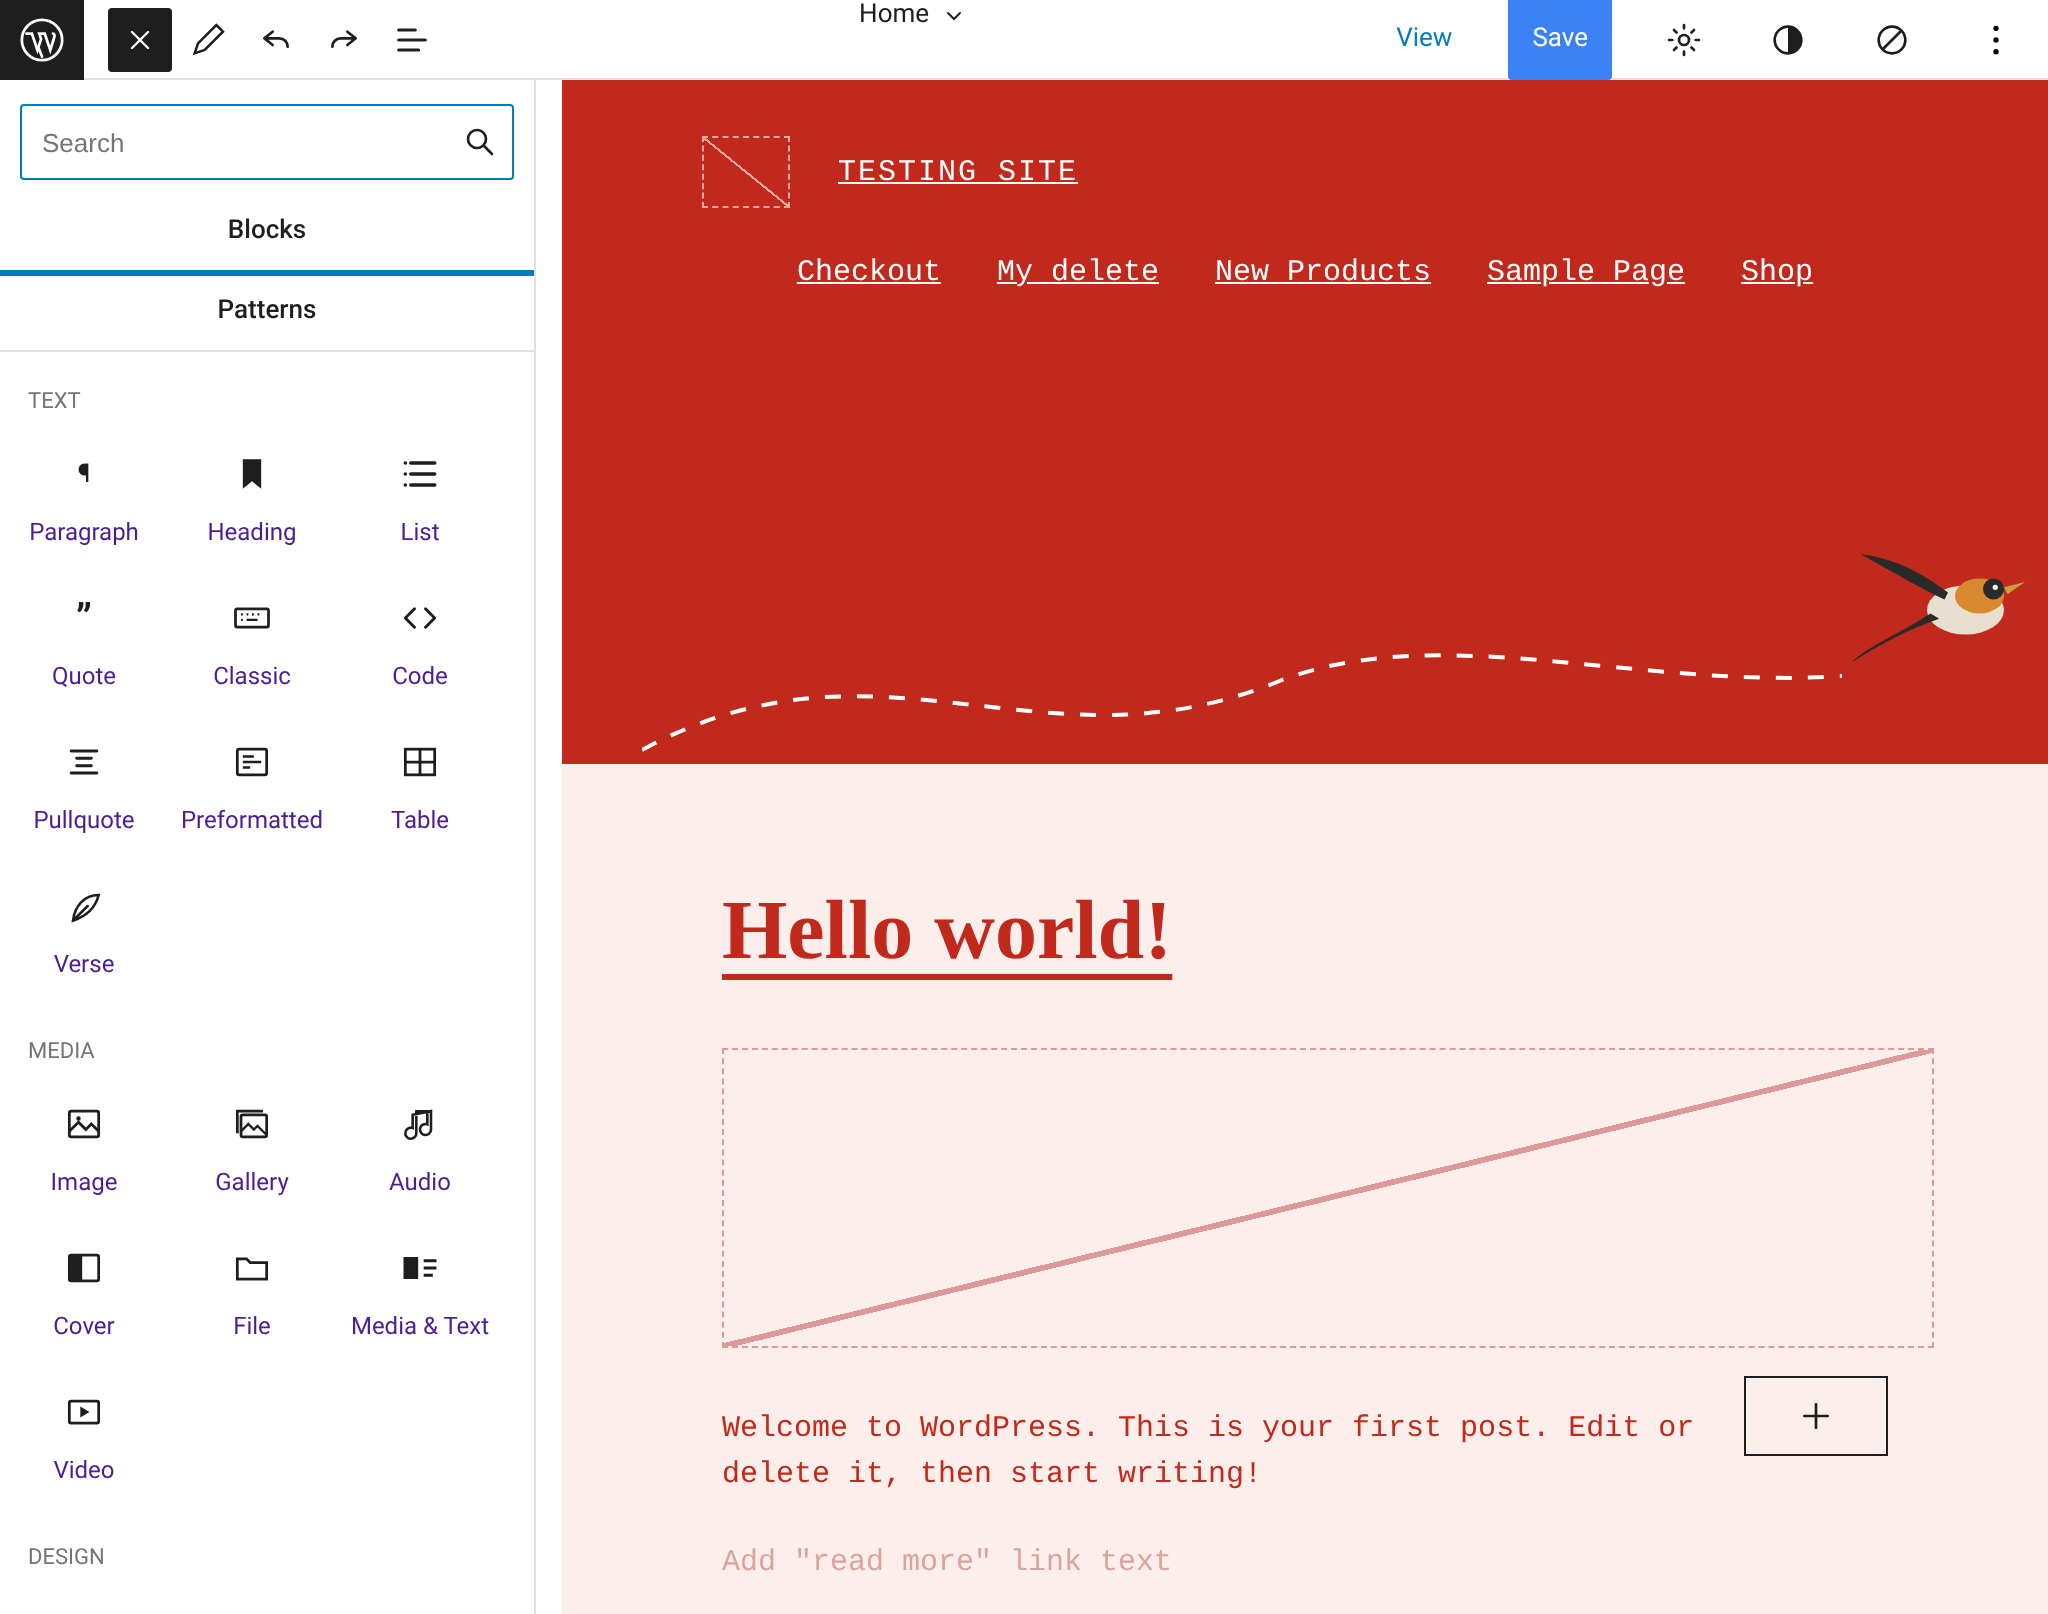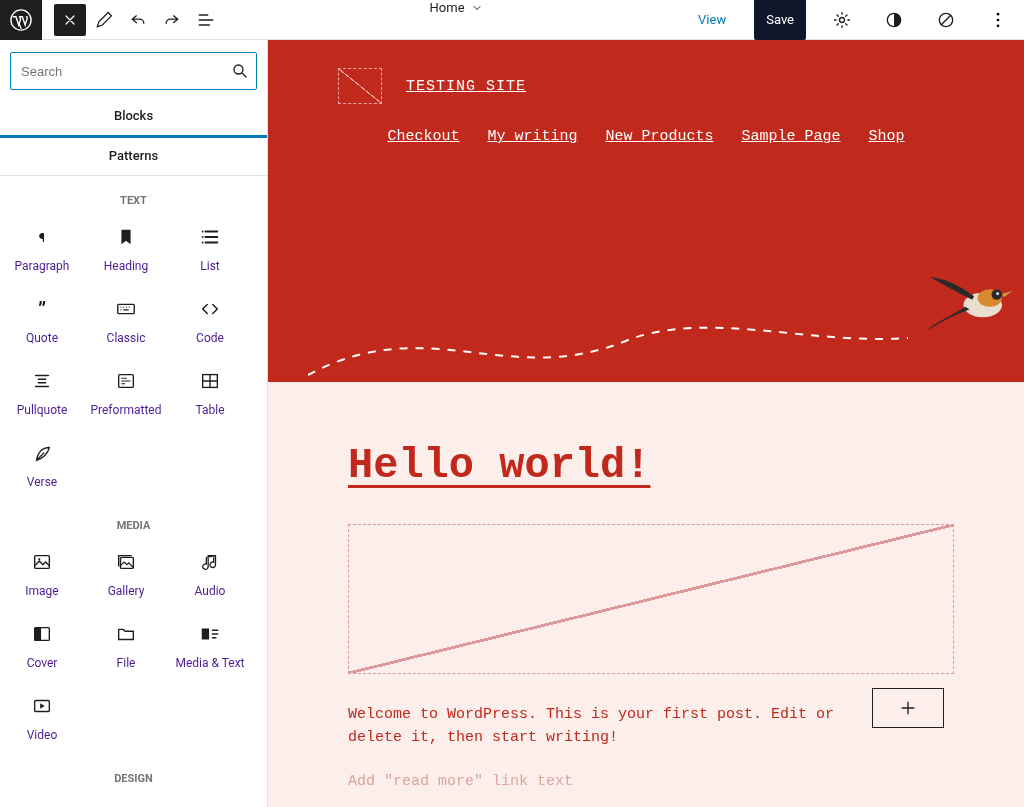--- a/index.html
+++ b/index.html
@@ -10,57 +10,57 @@
   .topbar-left { display: flex; align-items: center; height: 100%; }
   .wp-logo { width: 42px; height: 40px; background: #1e1e1e; display:flex; align-items:center; justify-content:center; }
   .wp-logo svg { width: 22px; height: 22px; fill:#fff; }
   .close-btn { width: 32px; height: 32px; margin-left: 12px; background:#1e1e1e; border-radius:2px; display:flex; align-items:center; justify-content:center; cursor:pointer; }
   .close-btn svg { width:16px; height:16px; stroke:#fff; }
   .tool-btn { width: 32px; height: 32px; display:flex; align-items:center; justify-content:center; cursor:pointer; color:#1e1e1e; margin-left:2px; }
   .tool-btn svg { width:20px; height:20px; }
   .topbar-center { flex:1; display:flex; justify-content:center; align-items:center; gap:6px; cursor:pointer; }
   .topbar-right { display:flex; align-items:center; gap:20px; padding-right:10px; height:100%; }
   .view-link { color:#007cba; font-size:13px; padding:0 8px; cursor:pointer; }
-  .save-btn { background:#0f172a; color:#fff; padding:13px 12px; border-radius:2px; font-size:13px; cursor:pointer; }
+  .save-btn { background:#3b82f6; color:#fff; padding:13px 12px; border-radius:2px; font-size:13px; cursor:pointer; }
   .icon-btn { width:32px; height:32px; display:flex; align-items:center; justify-content:center; cursor:pointer; }
   .icon-btn svg { width:20px; height:20px; }
 
   
   .body { display:flex; height: calc(807px - 40px); }
   .sidebar { width: 268px; border-right:1px solid #e0e0e0; display:flex; flex-direction:column; overflow-y:auto; }
   .search-wrap { padding:12px 10px 8px; }
   .search-input { width:100%; height:38px; border:1.5px solid #007cba; border-radius:2px; padding:0 26px 0 10px; font-size:13px; position:relative; }
   .search-row { position:relative; }
   .search-icon { position:absolute; right:18px; top:22px; }
 
   .tabs { display:flex; border-bottom:1px solid #e0e0e0;flex-direction:column; }
   .tab { flex:1; text-align:center; padding:10px 0 12px; font-size:13px; cursor:pointer; font-weight:500; }
   .tab.active { border-bottom:3px solid #007cba; }
 
-  .section-head { font-size:11px; font-weight:700; color:#757575; text-transform:uppercase; padding:18px 14px 6px;text-align:center; }
+  .section-head { font-size:11px; font-weight:400; color:#757575; text-transform:uppercase; padding:18px 14px 6px; }
   .block-grid { display:flex; flex-wrap:wrap; }
   .block-item { width: 84px; text-align:center; padding:12px 2px; cursor:pointer; display:flex; flex-direction:column; align-items:center; gap:10px; }
   .block-item .blk-icon { height:24px; display:flex; align-items:center; justify-content:center; }
   .block-item .blk-icon svg { width:22px; height:22px; }
   .block-item .blk-label { font-size:12px; color:#4c1d95; }
 
   
-  .canvas { flex:1; overflow-y:auto; background:#fceeea; }
+  .canvas { flex:1; overflow-y:auto; background:#fceeea;margin-left:13px; }
   .hero { background:#c1291c; color:#fff; padding:28px 70px 0; position:relative; height:342px; }
   .hero-top { display:flex; align-items:center; gap:24px; margin-bottom:24px; }
   .logo-ph { width:44px; height:36px; border:1px dashed rgba(255,255,255,.6); position:relative; }
   .logo-ph::before { content:""; position:absolute; left:0; top:0; right:0; bottom:0; background:linear-gradient(to top right, transparent 49%, rgba(255,255,255,.6) 49%, rgba(255,255,255,.6) 51%, transparent 51%); }
   .site-title { font-family: "Courier New", monospace; font-size:15px; letter-spacing:1px; text-decoration:underline; }
   .nav-row { display:flex; gap:28px; justify-content:center; font-family:"Courier New",monospace; font-size:15px; margin-top:8px; }
   .nav-row span { text-decoration:underline; cursor:pointer; }
   .bird { position:absolute; right:-5px; top:230px; width:110px; height:70px; }
   .trail { position:absolute; left:40px; right:150px; top:280px; height:60px; }
 
   .post-area { padding:60px 80px 40px; position:relative; }
-  .post-title { font-family: Liberation Mono, monospace; font-size:42px; color:#c1291c; text-decoration:underline; text-decoration-thickness:3px; text-underline-offset:8px; margin-bottom:34px; }
+  .post-title { font-family: Liberation Serif, serif; font-size:42px; color:#c1291c; text-decoration:underline; text-decoration-thickness:3px; text-underline-offset:8px; margin-bottom:34px; }
   .image-ph { width:606px; height:150px; border:1px dashed #d99; position:relative; margin-bottom:30px; }
   .image-ph::before { content:""; position:absolute; left:0; top:0; right:0; bottom:0; background:linear-gradient(to bottom right, transparent 49.5%, #d99 49.5%, #d99 50.5%, transparent 50.5%); }
   .post-body { font-family:"Courier New",monospace; font-size:15px; color:#c1291c; line-height:1.5; max-width:500px; }
   .readmore { font-family:"Courier New",monospace; font-size:15px; color:#dba49b; margin-top:24px; }
   .add-block { position:absolute; right:80px; top:688px; width:72px; height:40px; border:1px solid #1e1e1e; display:flex; align-items:center; justify-content:center; font-size:22px; cursor:pointer; background:#fceeea; }
 </style>
 </head>
 <body>
 
 <div class="topbar">
@@ -328,21 +328,21 @@
   </div>
 
   <div class="canvas">
     <div class="hero">
       <div class="hero-top">
         <div class="logo-ph"></div>
         <span class="site-title">TESTING SITE</span>
       </div>
       <div class="nav-row">
         <span>Checkout</span>
-        <span>My writing</span>
+        <span>My delete</span>
         <span>New Products</span>
         <span>Sample Page</span>
         <span>Shop</span>
       </div>
       <svg class="trail" viewBox="0 0 600 60" preserveAspectRatio="none">
         <path d="M0 55 C120 -10 200 70 320 20 C400 -10 500 25 600 18" fill="none" stroke="#fff" stroke-width="2" stroke-dasharray="8 8"></path>
       </svg>
       <svg class="bird" viewBox="0 0 120 80">
         <ellipse cx="70" cy="40" rx="22" ry="14" fill="#e8dfd0"></ellipse>
         <path d="M50 42 C30 55 15 60 5 70 C20 60 40 50 55 45z" fill="#2a2a2a"></path>

